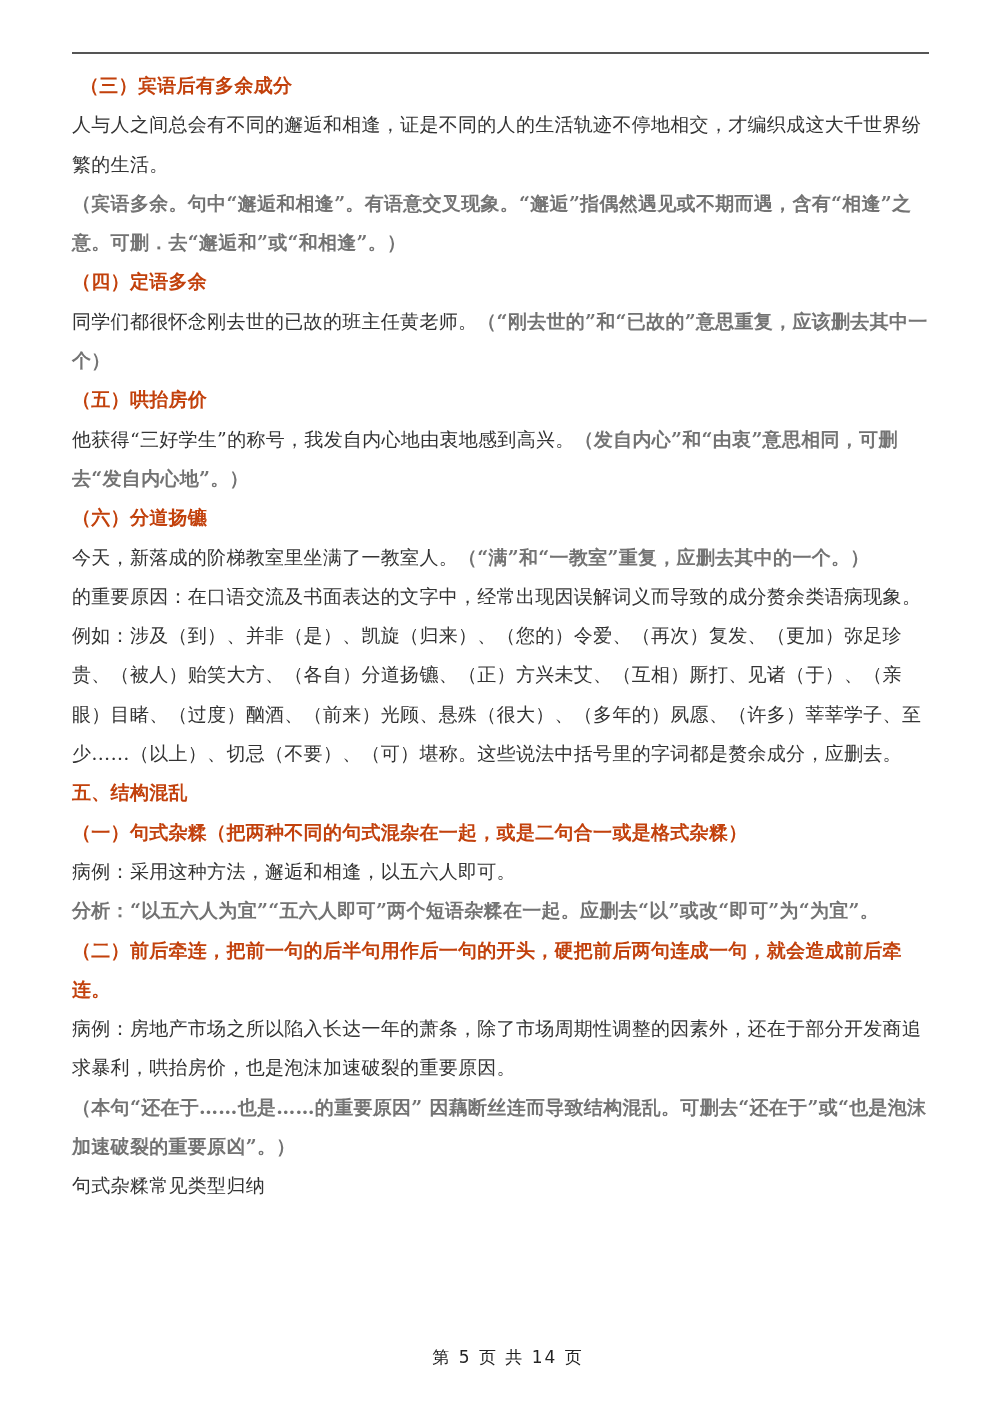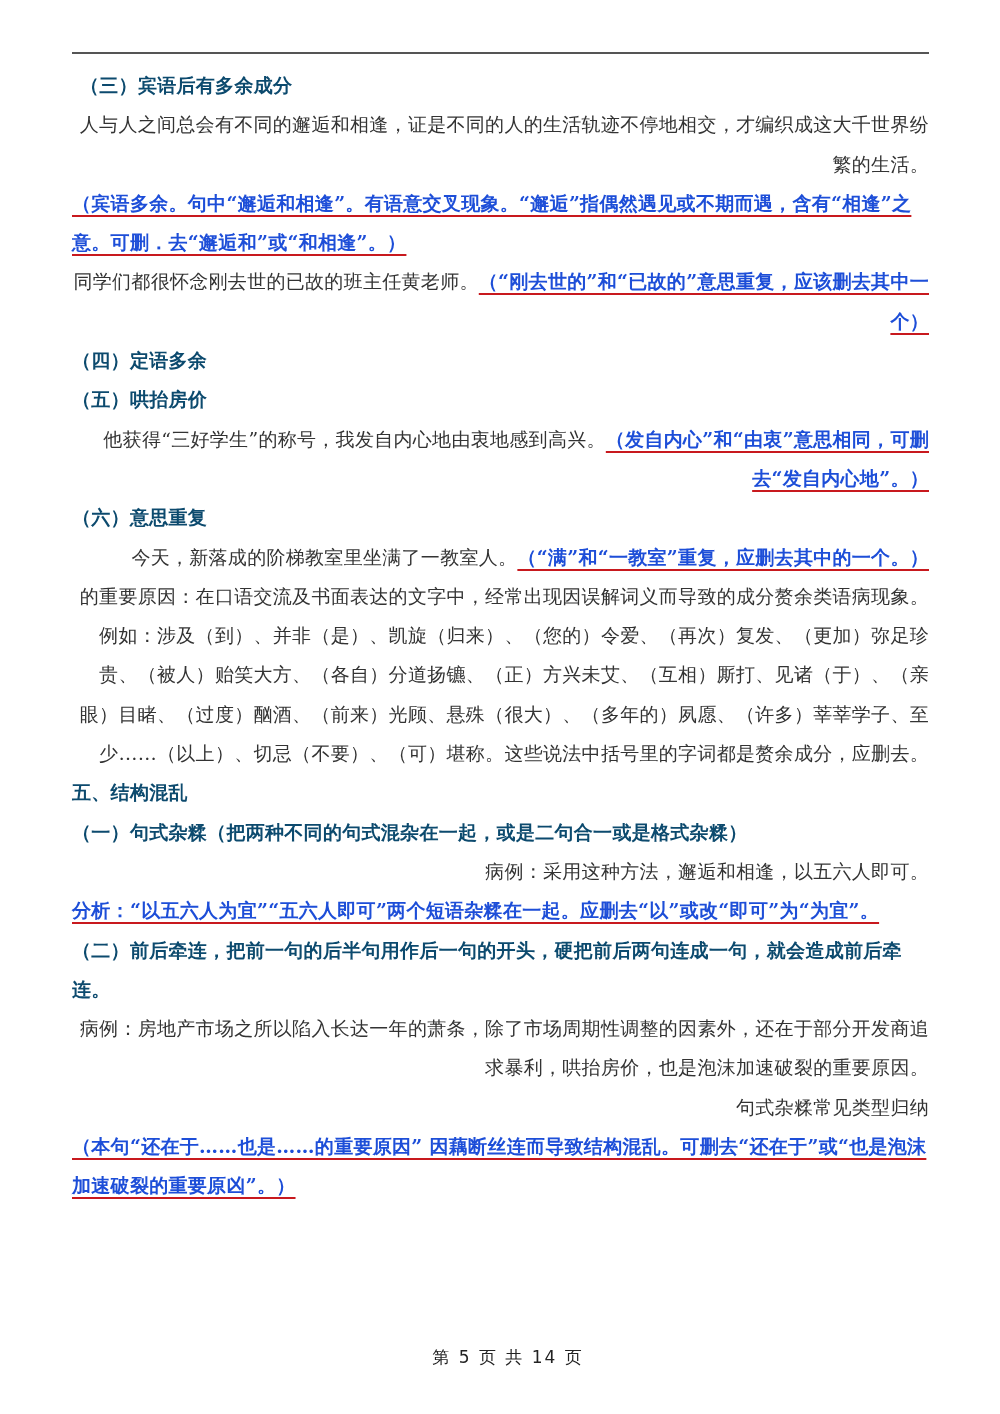--- a/index.html
+++ b/index.html
@@ -1,55 +1,55 @@
 <!DOCTYPE html>
 <html><head>
 <meta charset="utf-8">
 <style>
   html, body { margin: 0; padding: 0; background: #ffffff; }
   body { width: 1000px; height: 1414px; position: relative; overflow: hidden;
          font-family: "DejaVu Serif", "Liberation Serif", serif; }
   .rule { position: absolute; left: 72px; top: 52px; width: 857px; height: 2px; background: #555555; }
   .content { position: absolute; left: 72px; top: 66px; width: 857px; }
   .line { font-size: 19px; line-height: 39.3px; color: #333333; white-space: normal; letter-spacing: 0.3px; }
-  .heading { color: #0c4a6e; font-weight: bold; }
+  .heading { color: #c2410c; font-weight: bold; }
   .heading.indent { padding-left: 8px; }
-  .note { color: #1d4ed8; font-weight: bold; text-decoration: underline; text-decoration-color: #c8191e; text-underline-offset: 5px; text-decoration-thickness: 1.5px; }
-  .body-text { color: #333333; text-align: right; }
+  .note { color: #737373; font-weight: bold; text-decoration-color: #c8191e; text-underline-offset: 5px; text-decoration-thickness: 1.5px; }
+  .body-text { color: #333333; }
   .page-num { position: absolute; top: 1346px; left: 8px; width: 1000px; text-align: center;
               font-size: 17px; color: #222222; letter-spacing: 2px; font-family: "DejaVu Sans", sans-serif; }
   p { margin: 0; }
 </style>
 </head>
 <body>
 
 <div class="rule"></div>
 
 <div class="content">
   <p class="line heading indent">（三）宾语后有多余成分</p>
   <p class="line body-text">人与人之间总会有不同的邂逅和相逢，证是不同的人的生活轨迹不停地相交，才编织成这大千世界纷繁的生活。</p>
   <p class="line"><span class="note">（宾语多余。句中“邂逅和相逢”。有语意交叉现象。“邂逅”指偶然遇见或不期而遇，含有“相逢”之意。可删．去“邂逅和”或“和相逢”。）</span></p>
 
+  <p class="line heading">（四）定语多余</p>
   <p class="line body-text"><span>同学们都很怀念刚去世的已故的班主任黄老师。</span><span class="note">（“刚去世的”和“已故的”意思重复，应该删去其中一个）</span></p>
-  <p class="line heading">（四）定语多余</p>
 
   <p class="line heading">（五）哄抬房价</p>
   <p class="line body-text"><span>他获得“三好学生”的称号，我发自内心地由衷地感到高兴。</span><span class="note">（发自内心”和“由衷”意思相同，可删去“发自内心地”。）</span></p>
 
-  <p class="line heading">（六）意思重复</p>
+  <p class="line heading">（六）分道扬镳</p>
   <p class="line body-text"><span>今天，新落成的阶梯教室里坐满了一教室人。</span><span class="note">（“满”和“一教室”重复，应删去其中的一个。）</span></p>
 
   <p class="line body-text">的重要原因：在口语交流及书面表达的文字中，经常出现因误解词义而导致的成分赘余类语病现象。</p>
   <p class="line body-text">例如：涉及（到）、并非（是）、凯旋（归来）、（您的）令爱、（再次）复发、（更加）弥足珍贵、（被人）贻笑大方、（各自）分道扬镳、（正）方兴未艾、（互相）厮打、见诸（于）、（亲眼）目睹、（过度）酗酒、（前来）光顾、悬殊（很大）、（多年的）夙愿、（许多）莘莘学子、至少……（以上）、切忌（不要）、（可）堪称。这些说法中括号里的字词都是赘余成分，应删去。</p>
 
   <p class="line heading">五、结构混乱</p>
   <p class="line heading">（一）句式杂糅（把两种不同的句式混杂在一起，或是二句合一或是格式杂糅）</p>
   <p class="line body-text">病例：采用这种方法，邂逅和相逢，以五六人即可。</p>
   <p class="line"><span class="note">分析：“以五六人为宜”“五六人即可”两个短语杂糅在一起。应删去“以”或改“即可”为“为宜”。</span></p>
 
   <p class="line heading">（二）前后牵连，把前一句的后半句用作后一句的开头，硬把前后两句连成一句，就会造成前后牵连。</p>
   <p class="line body-text">病例：房地产市场之所以陷入长达一年的萧条，除了市场周期性调整的因素外，还在于部分开发商追求暴利，哄抬房价，也是泡沫加速破裂的重要原因。</p>
+  <p class="line"><span class="note">（本句“还在于……也是……的重要原因” 因藕断丝连而导致结构混乱。可删去“还在于”或“也是泡沫加速破裂的重要原凶”。）</span></p>
+
   <p class="line body-text">句式杂糅常见类型归纳</p>
-
-  <p class="line"><span class="note">（本句“还在于……也是……的重要原因” 因藕断丝连而导致结构混乱。可删去“还在于”或“也是泡沫加速破裂的重要原凶”。）</span></p>
 </div>
 
 <div class="page-num">第 5 页 共 14 页</div>
 
 </body></html>

